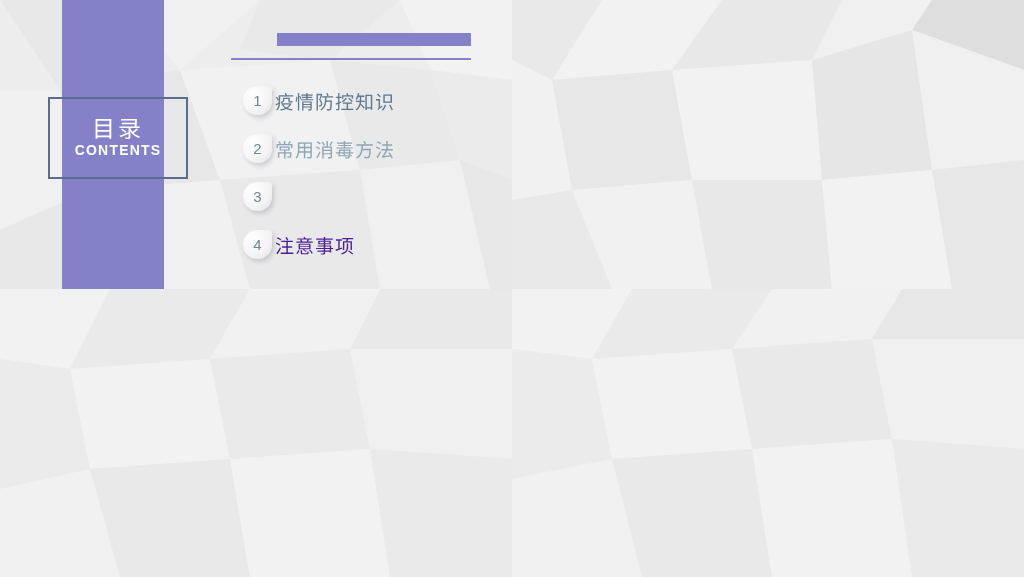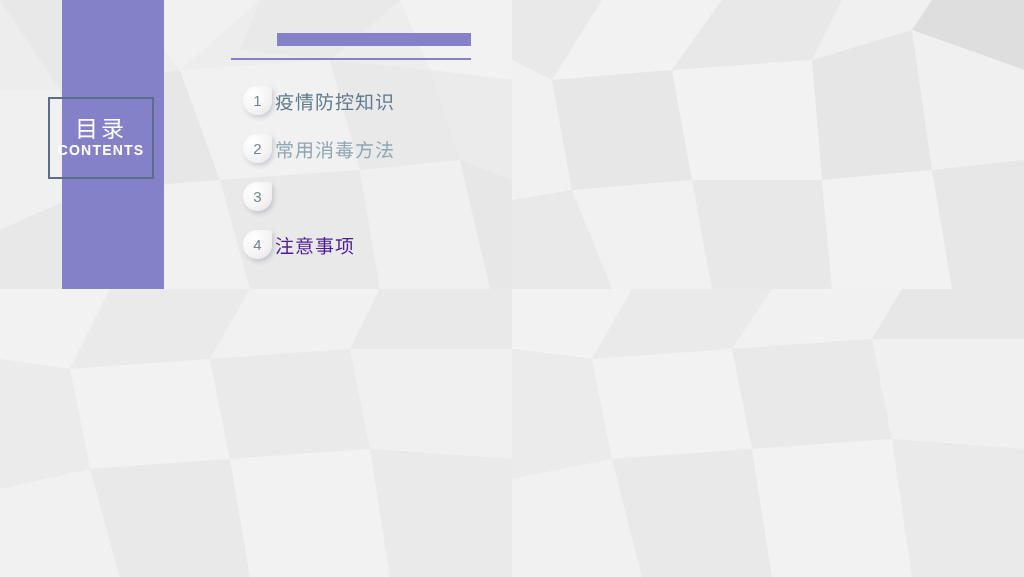--- a/index.html
+++ b/index.html
@@ -44,21 +44,21 @@
     left: 62px;
     top: 0;
     width: 102px;
     height: 289px;
     background: #8481c8;
   }
   .s1 .contents-box {
     position: absolute;
     left: 48px;
     top: 97px;
-    width: 106px;
+    width: 140px;
     height: 82px;
     border: 2px solid #5a6d8c;
     box-sizing: border-box;
     display: flex;
     flex-direction: column;
     align-items: center;
     justify-content: center;
     color: #ffffff;
   }
   .s1 .contents-cn {

